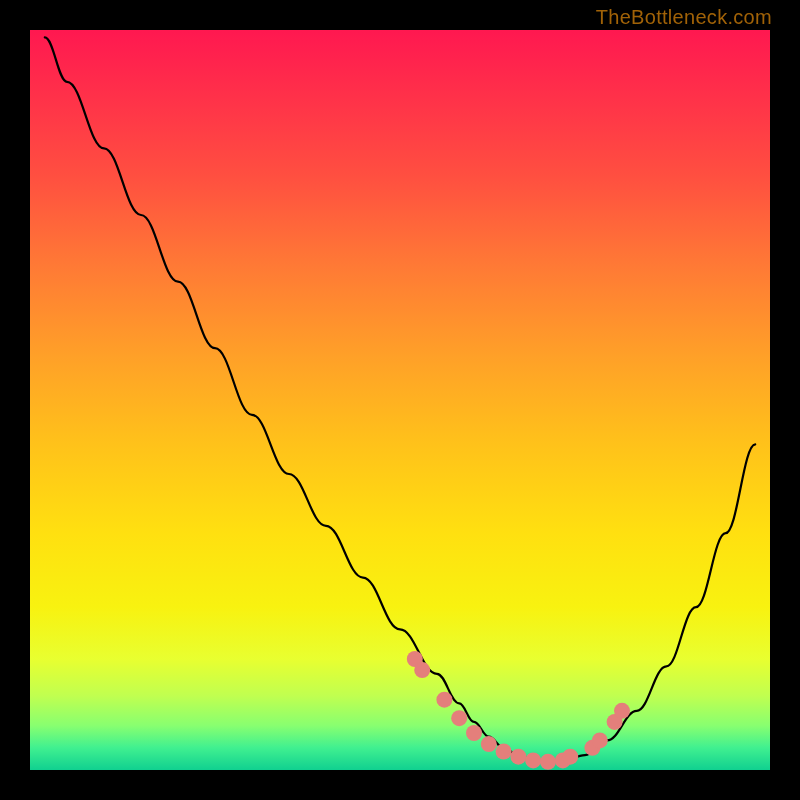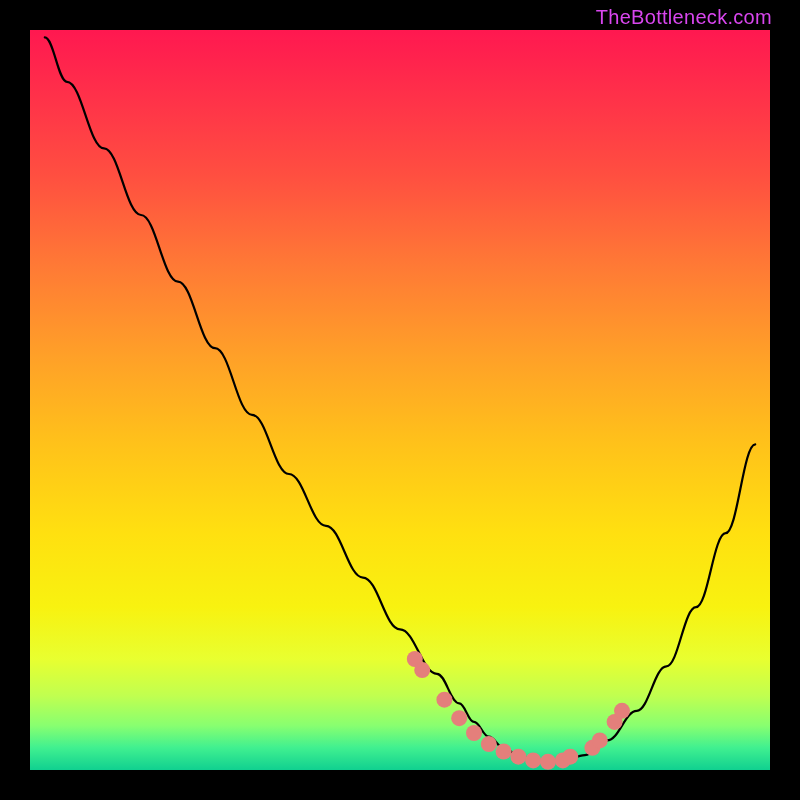--- a/index.html
+++ b/index.html
@@ -41,21 +41,21 @@
       #c0ff50 90%,
       #88ff70 94%,
       #40f090 97%,
       #10d090 100%
     );
   }
   .watermark {
     position: absolute;
     top: 6px;
     right: 28px;
-    color: #d946ef;
+    color: #a16207;
     font-size: 20px;
     font-weight: 500;
     letter-spacing: 0.3px;
     user-select: none;
   }
   svg.overlay {
     position: absolute;
     inset: 0;
     width: 100%;
     height: 100%;

